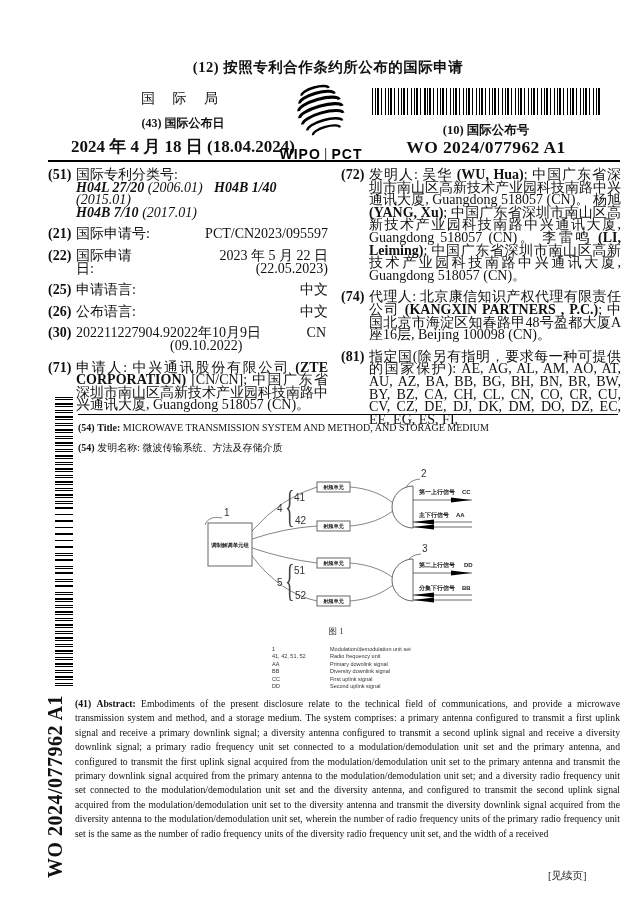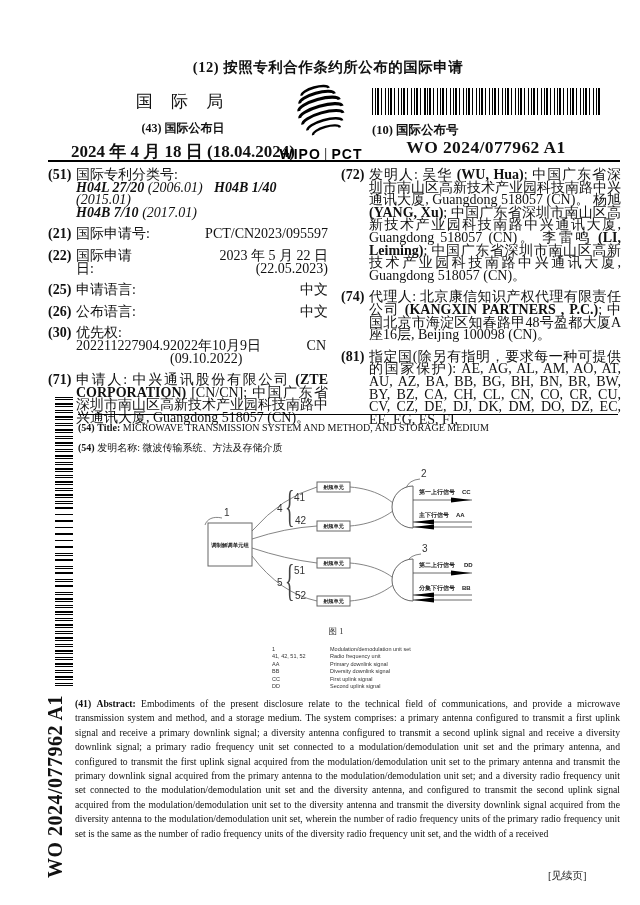--- a/index.html
+++ b/index.html
@@ -8,29 +8,29 @@
     font-family:"Liberation Serif","DejaVu Serif",serif;color:#111;
     overflow:hidden;
   }
   .b{font-weight:bold;}
 
   
   .doc-type{position:absolute;top:58px;left:8px;width:100%;text-align:center;font-size:14.5px;font-weight:bold;letter-spacing:.5px;}
   .org-block{position:absolute;top:86px;left:68px;width:230px;text-align:center;}
   .org-line1{font-size:14px;font-weight:bold;}
   .org-line1 .cn{font-weight:normal;font-size:14.5px;letter-spacing:1px;}
-  .org-line2{font-size:17px;letter-spacing:7px;margin-top:4px;}
+  .org-line2{font-size:14px;letter-spacing:7px;margin-top:4px;}
   .pubdate-line{font-size:12px;font-weight:bold;margin-top:7px;}
   .pubdate-val{font-size:17px;font-weight:bold;margin-top:3px;}
   .logo-wrap{position:absolute;top:84px;left:273px;width:96px;text-align:center;}
   .logo-text{margin-top:2px;font-family:"Liberation Sans","DejaVu Sans",sans-serif;font-size:14px;font-weight:bold;letter-spacing:1px;color:#000;}
   .logo-text .sep{font-weight:normal;color:#555;padding:0 3px;}
   .barcode-top{position:absolute;top:88px;left:372px;width:228px;height:27px;
     background:repeating-linear-gradient(90deg,#000 0 1.5px,#fff 1.5px 3px,#000 3px 4px,#fff 4px 5px,#000 5px 7.5px,#fff 7.5px 9px,#000 9px 10px,#fff 10px 13px);}
-  .pubno-label{position:absolute;top:122px;left:372px;width:228px;text-align:left;font-size:12.5px;font-weight:bold;}
+  .pubno-label{position:absolute;top:122px;left:372px;width:228px;text-align:center;font-size:12.5px;font-weight:bold;}
   .pubno-value{position:absolute;top:137px;left:372px;width:228px;text-align:center;font-size:17.5px;font-weight:bold;letter-spacing:.4px;}
   .rule-thick{position:absolute;top:160px;left:48px;width:572px;height:2px;background:#000;}
 
   
   .columns{position:absolute;top:169px;left:48px;width:574px;display:flex;gap:13px;font-size:14px;line-height:12.6px;}
   .col{width:280px;}
   .field{position:relative;padding-left:28px;margin-bottom:9px;}
   .fnum{position:absolute;left:0;top:0;font-weight:bold;}
   .row{display:flex;}
   .row .val{margin-left:auto;text-align:right;}
@@ -143,21 +143,20 @@
       <div class="field">
         <span class="fnum">(26)</span>
         <div class="row">
             <span>公布语言:</span>
             <span class="val">中文</span>
           </div>
       </div>
 
       <div class="field">
         <span class="fnum">(30)</span>
-        <div>优先权:</div>
         <div class="prio-line">
           <span>202211227904.9</span>
           <span>2022年10月9日 (09.10.2022)</span>
           <span>CN</span>
         </div>
       </div>
 
       <div class="field para">
         <span class="fnum">(71)</span>
         <span>申请人: </span><span>中兴通讯股份有限公司 </span><span class="b">(ZTE CORPORATION)</span><span> [CN/CN]; 中国广东省深圳市南山区高新技术产业园科技南路中兴通讯大厦, Guangdong 518057 (CN)。</span>

